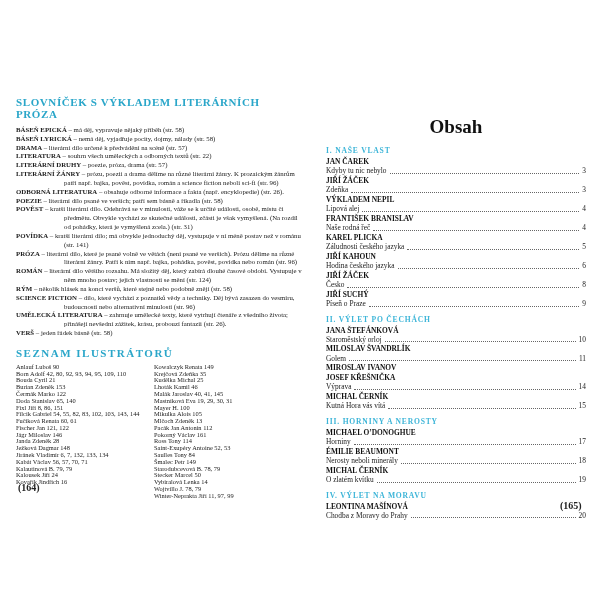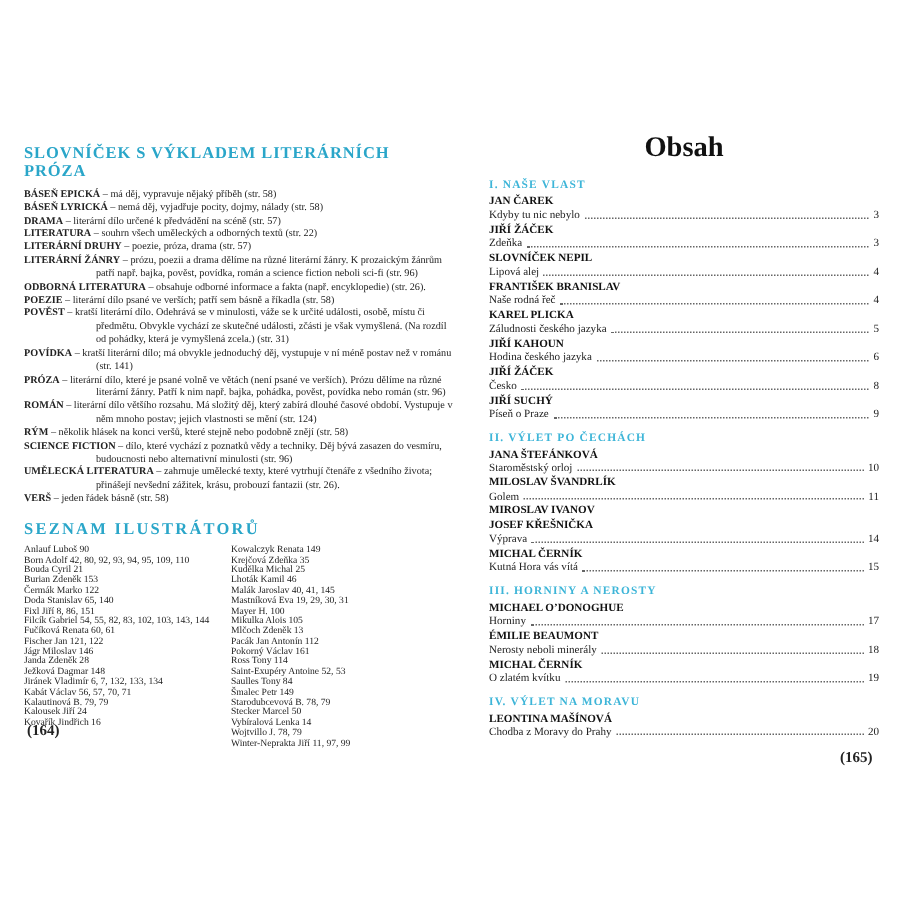--- a/index.html
+++ b/index.html
@@ -19,21 +19,21 @@
   .gl-term{font-weight:bold;}
   .illustrators-title{
     font-size:11px;font-weight:bold;letter-spacing:1.5px;margin:9px 0 5px 0;
   }
   .ill-cols{display:flex;}
   .ill-col{width:138px;}
   .ill-item{
     font-size:6.4px;line-height:1.06;padding-left:26px;text-indent:-26px;color:#222;
   }
   
-  .page-right{position:absolute;left:326px;top:88px;width:260px;}
+  .page-right{position:absolute;left:326px;top:116px;width:260px;}
   .obsah-title{
     font-size:19px;font-weight:bold;text-align:center;margin:0 0 8px 0;color:#111;
   }
   .toc-section{margin-bottom:2px;}
   .toc-heading{
     font-size:7.6px;font-weight:bold;letter-spacing:0.8px;margin:6px 0 2px 0;
   }
   .toc-author{font-size:7.4px;font-weight:bold;line-height:1.28;color:#111;}
   .toc-row{display:flex;align-items:flex-end;line-height:1.28;}
   .toc-work{font-size:7.4px;white-space:nowrap;color:#222;}
@@ -127,21 +127,21 @@
             <div class="toc-work">Kdyby tu nic nebylo</div>
             <div class="toc-leader"></div>
             <div class="toc-page">3</div>
           </div>
           <div class="toc-author">JIŘÍ ŽÁČEK</div>
           <div class="toc-row">
             <div class="toc-work">Zdeňka</div>
             <div class="toc-leader"></div>
             <div class="toc-page">3</div>
           </div>
-          <div class="toc-author">SLOVNÍČEK NEPIL</div>
+          <div class="toc-author">VÝKLADEM NEPIL</div>
           <div class="toc-row">
             <div class="toc-work">Lipová alej</div>
             <div class="toc-leader"></div>
             <div class="toc-page">4</div>
           </div>
           <div class="toc-author">FRANTIŠEK BRANISLAV</div>
           <div class="toc-row">
             <div class="toc-work">Naše rodná řeč</div>
             <div class="toc-leader"></div>
             <div class="toc-page">4</div>

